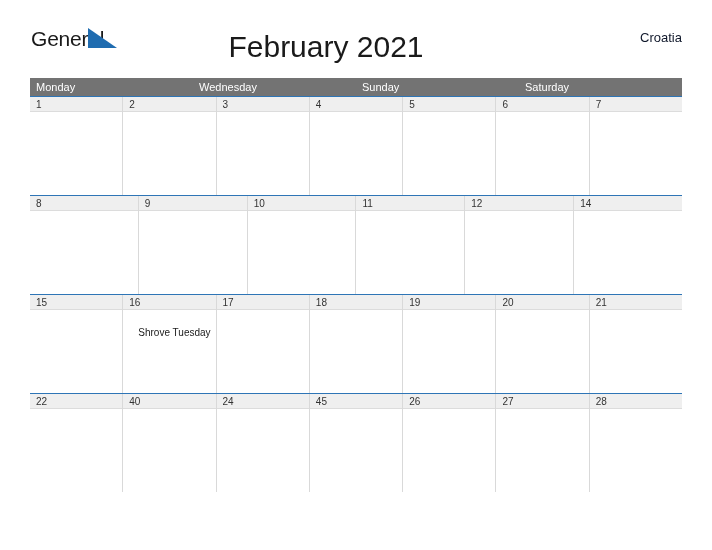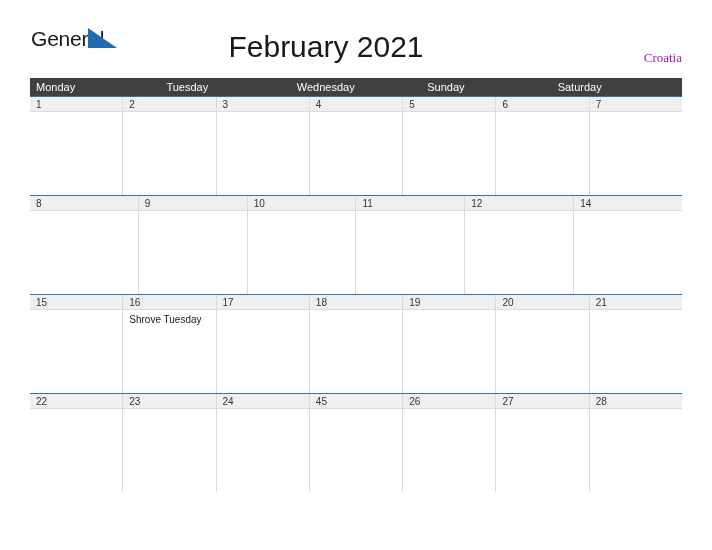--- a/index.html
+++ b/index.html
@@ -72,38 +72,38 @@
     text-align: center;
     font-size: 30px;
     color: #1a1a1a;
     font-family: "Liberation Sans", sans-serif;
     font-weight: normal;
     letter-spacing: 0px;
   }
   .country {
     position: absolute;
     right: 30px;
-    top: 50px;
+    top: 30px;
     font-size: 13px;
-    color: #a21caf;
-    font-family: Liberation Serif, serif;
+    color: #0f172a;
+    font-family: Liberation Sans, sans-serif;
   }
 
   
   .calendar {
     position: absolute;
     left: 30px;
     top: 78px;
     width: 652px;
   }
   .weekday-row {
     display: flex;
     width: 652px;
     height: 18px;
-    background: #404040;
+    background: #737373;
   }
   .weekday-cell {
     flex: 1 1 0;
     color: #ffffff;
     font-size: 11px;
     line-height: 18px;
     padding-left: 6px;
     box-sizing: border-box;
     font-family: "Liberation Sans", sans-serif;
     overflow: hidden;
@@ -140,21 +140,22 @@
   .day-number {
     position: absolute;
     left: 6px;
     top: 1px;
     font-size: 10px;
     line-height: 13px;
     color: #333333;
     font-family: "Liberation Sans", sans-serif;
   }
   .day-events {
-    padding: 3px 5px 0 6px;
+    padding: 16px 5px 0 6px;
+    text-align: right;
   }
   .event {
     font-size: 10px;
     line-height: 13px;
     color: #1a1a1a;
     font-family: "Liberation Sans", sans-serif;
     white-space: nowrap;
   }
 </style>
 </head>
@@ -176,21 +177,20 @@
 
     <div class="title">February 2021</div>
 
     <div class="country">Croatia</div>
   </div>
 
   <div class="calendar">
 
     <div class="weekday-row">
       <div class="weekday-cell">Monday</div>
-      <div class="weekday-cell">Tuesday</div>
       <div class="weekday-cell">Wednesday</div>
       <div class="weekday-cell">Sunday</div>
       <div class="weekday-cell">Saturday</div>
     </div>
 
     <div class="week-row">
       <div class="day-cell">
         <div class="day-band"></div>
         <div class="day-number">1</div>
         <div class="day-events"></div>
@@ -301,21 +301,21 @@
     </div>
 
     <div class="week-row">
       <div class="day-cell">
         <div class="day-band"></div>
         <div class="day-number">22</div>
         <div class="day-events"></div>
       </div>
       <div class="day-cell">
         <div class="day-band"></div>
-        <div class="day-number">23</div>
+        <div class="day-number">40</div>
         <div class="day-events"></div>
       </div>
       <div class="day-cell">
         <div class="day-band"></div>
         <div class="day-number">24</div>
         <div class="day-events"></div>
       </div>
       <div class="day-cell">
         <div class="day-band"></div>
         <div class="day-number">45</div>

